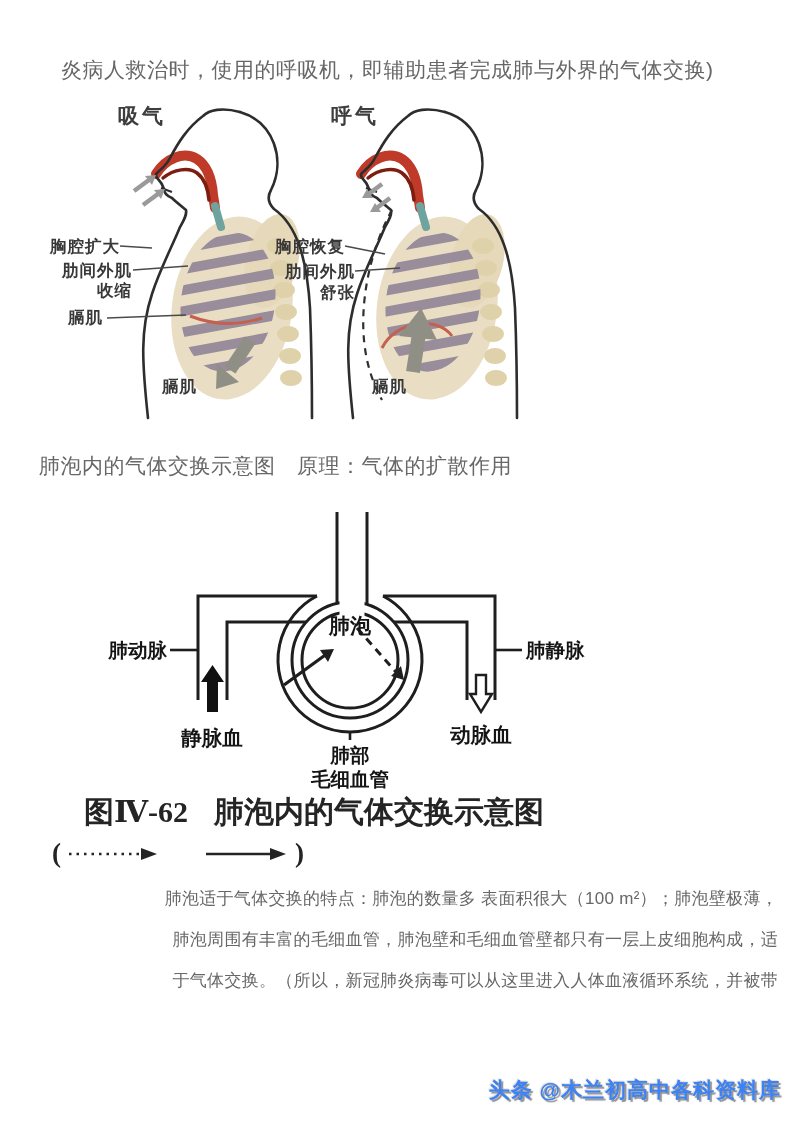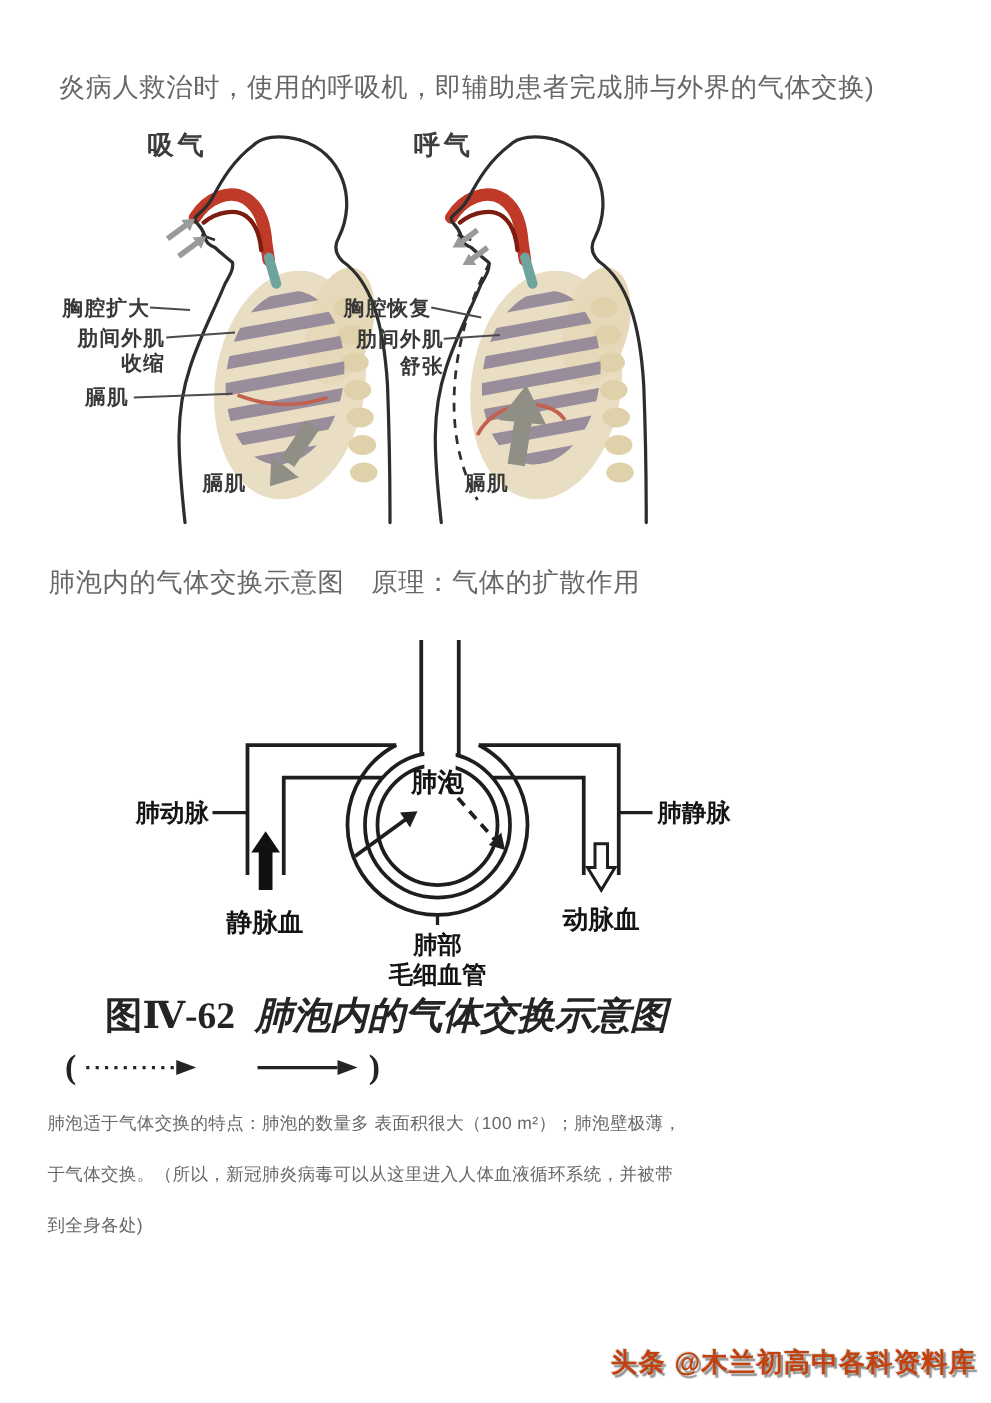--- a/index.html
+++ b/index.html
@@ -1,39 +1,39 @@
 <!DOCTYPE html>
 <html><head>
 <meta charset="utf-8">
 <style>
   html,body{margin:0;padding:0;background:#ffffff;}
   .page{
     position:relative;width:793px;height:1122px;background:#ffffff;overflow:hidden;
     font-family:"Liberation Sans","DejaVu Sans",sans-serif;
   }
   .gray-text{color:#676767;}
-  .intro-line{position:absolute;left:47px;top:56px;font-size:21px;letter-spacing:.5px;white-space:nowrap;}
+  .intro-line{position:absolute;left:61px;top:56px;font-size:21px;letter-spacing:.5px;white-space:nowrap;}
   .section-line{position:absolute;left:39px;top:452px;font-size:21px;letter-spacing:.5px;white-space:nowrap;}
-  .paragraph{position:absolute;left:38px;top:878px;width:740px;font-size:14px;line-height:41px;}
+  .paragraph{position:absolute;left:38px;top:878px;width:740px;font-size:17px;line-height:41px;text-align:right;}
   .paragraph div{white-space:nowrap;letter-spacing:.3px;}
   .fig{position:absolute;}
   .caption-line1{
     position:absolute;left:84px;top:792px;font-family:"Liberation Serif","DejaVu Serif",serif;
     font-weight:bold;font-size:30px;color:#242424;white-space:nowrap;
   }
-  .caption-line1 .cap-title{margin-left:16px;font-style:italic;}
+  .caption-line1 .cap-title{margin-left:26px;}
   .caption-line2{
     position:absolute;left:52px;top:838px;font-family:"Liberation Serif","DejaVu Serif",serif;
     font-weight:bold;font-size:27px;color:#242424;white-space:nowrap;display:flex;align-items:center;
   }
   .caption-line2 .leg-gap{display:inline-block;width:30px;}
   .caption-line2 svg{margin:0 6px;}
   .watermark{
     position:absolute;left:0;right:12px;top:1076px;text-align:right;
-    font-size:21px;font-weight:bold;letter-spacing:1px;color:#c2410c;
+    font-size:21px;font-weight:bold;letter-spacing:1px;color:#3b82f6;
     text-shadow:2px 2px 1px #8f8f8f, -1px -1px 0 #e2e2e2, 0 0 1px #b5b5b5;
     white-space:nowrap;
   }
   svg text{user-select:none;}
   .bf-label{font-family:"Liberation Sans","DejaVu Sans",sans-serif;font-size:16.5px;font-weight:600;fill:#383838;letter-spacing:1px;}
   .bf-title{font-family:"Liberation Sans","DejaVu Sans",sans-serif;font-size:21px;font-weight:600;fill:#3d3d3d;letter-spacing:3px;}
   .av-label{font-family:"Liberation Serif","DejaVu Serif",serif;font-weight:bold;fill:#141414;}
 </style>
 </head>
 <body>
@@ -200,19 +200,19 @@
     <span class="leg-gap"></span>
     <svg width="85" height="16" viewBox="0 0 85 16">
       <line x1="2" y1="8" x2="66" y2="8" stroke="#242424" stroke-width="2.6"></line>
       <polygon points="66,2 82,8 66,14" fill="#242424"></polygon>
     </svg>
     <span>)</span>
   </div>
 
   <div class="paragraph gray-text">
     <div>肺泡适于气体交换的特点：肺泡的数量多 表面积很大（100 m²）；肺泡壁极薄，</div>
+    <div>肺泡周围有丰富的毛细血管，肺泡壁和毛细血管壁都只有一层上皮细胞构成，适</div>
     <div>于气体交换。（所以，新冠肺炎病毒可以从这里进入人体血液循环系统，并被带</div>
-    <div>到全身各处)</div>
   </div>
 
   <div class="watermark">头条 @木兰初高中各科资料库</div>
 
 </div>
 
 </body></html>

